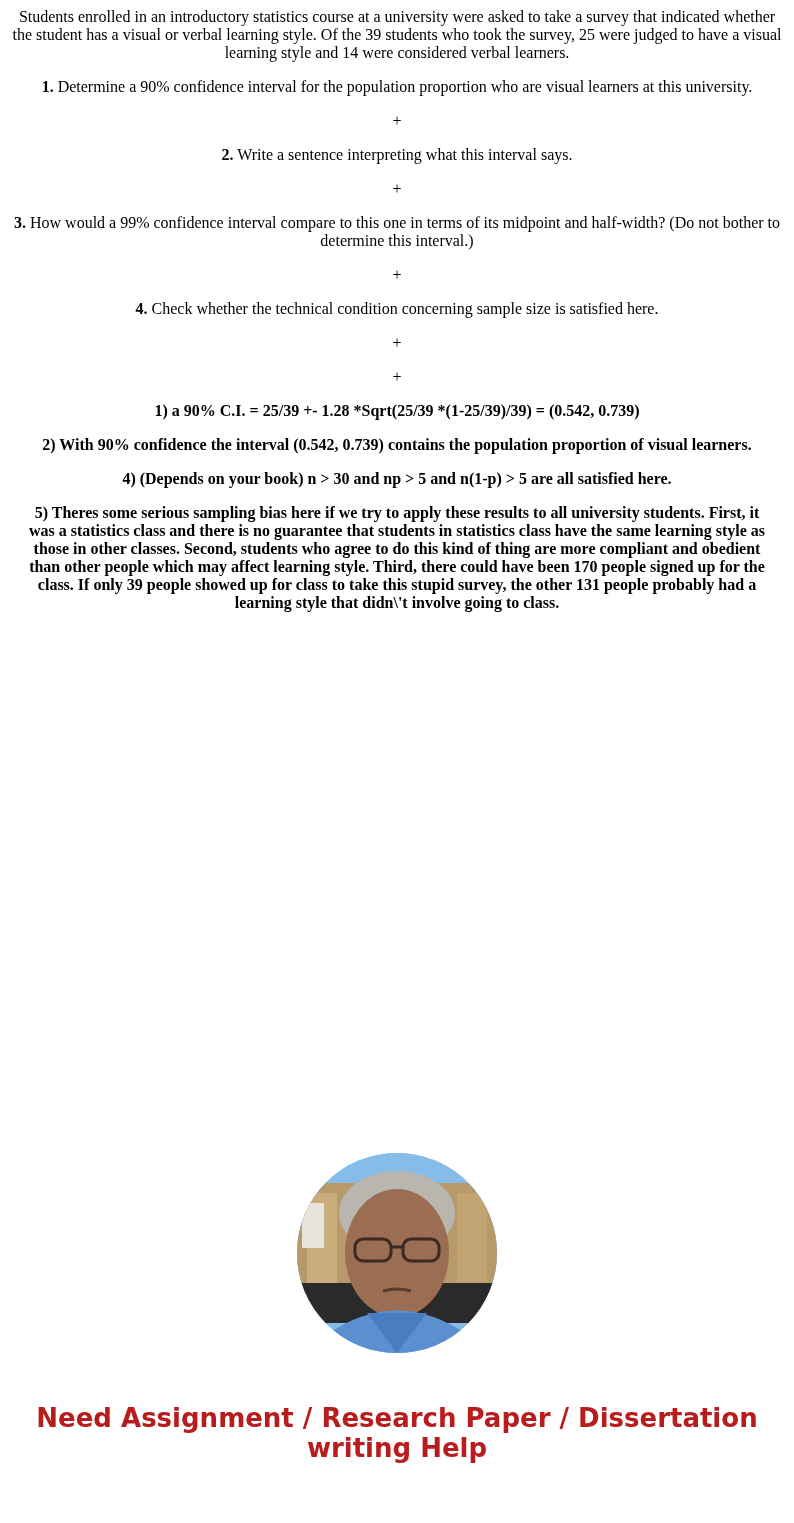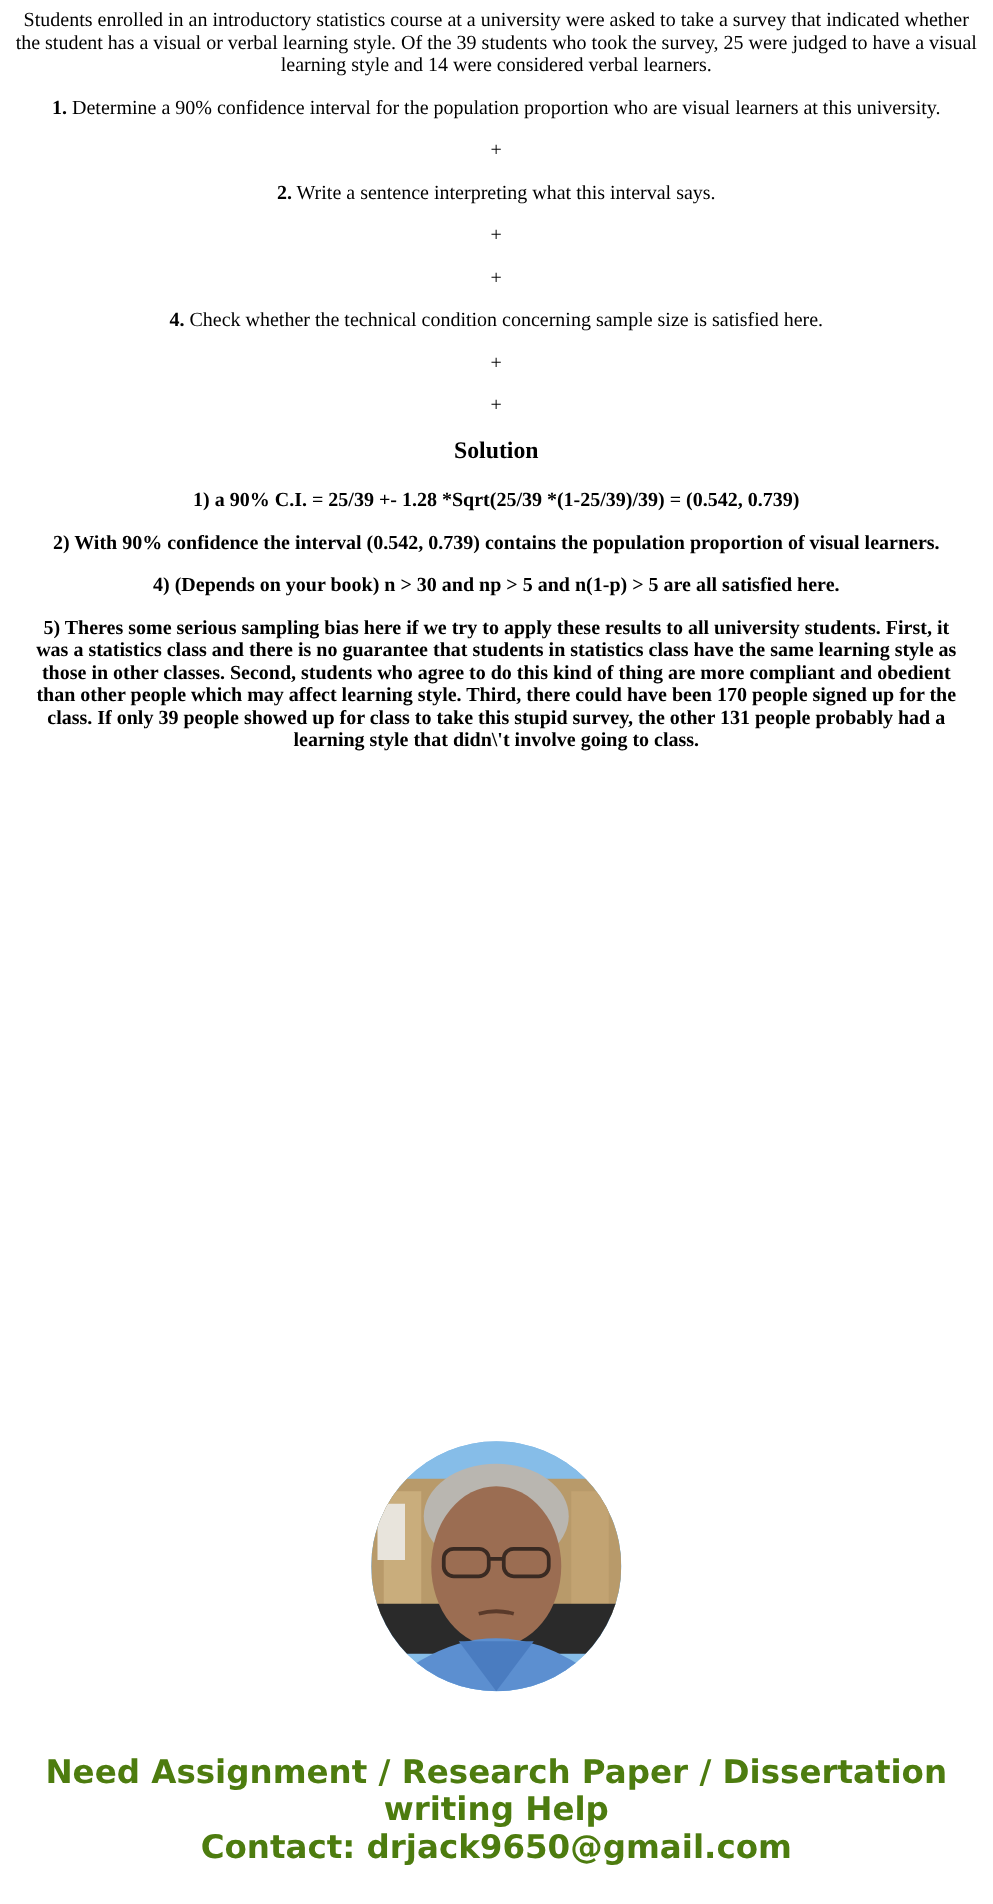--- a/index.html
+++ b/index.html
@@ -55,43 +55,43 @@
     .promo {
       position: absolute;
       left: 0;
       top: 1403px;
       width: 794px;
       text-align: center;
       font-family: "DejaVu Sans", sans-serif;
       font-weight: bold;
       font-size: 26px;
       line-height: 30px;
-      color: #4d7c0f;
+      color: #b91c1c;
     }
   </style>
 </head>
 <body>
 
 <div class="content">
   <p>Students enrolled in an introductory statistics course at a university were asked to take a survey that indicated whether the student has a visual or verbal learning style. Of the 39 students who took the survey, 25 were judged to have a visual learning style and 14 were considered verbal learners.</p>
 
   <p><b>1.</b><span> Determine a 90% confidence interval for the population proportion who are visual learners at this university.</span></p>
   <div class="plus">+</div>
 
   <p><b>2.</b><span> Write a sentence interpreting what this interval says.</span></p>
   <div class="plus">+</div>
 
+  <p><b>3.</b><span> How would a 99% confidence interval compare to this one in terms of its midpoint and half-width? (Do not bother to determine this interval.)</span></p>
   <div class="plus">+</div>
 
   <p><b>4.</b><span> Check whether the technical condition concerning sample size is satisfied here.</span></p>
   <div class="plus">+</div>
 
   <div class="plus">+</div>
 
-  <h3>Solution</h3>
 
   <div class="solution">
     <div>1) a 90% C.I. = 25/39 +- 1.28 *Sqrt(25/39 *(1-25/39)/39) = (0.542, 0.739)</div>
     <div>2) With 90% confidence the interval (0.542, 0.739) contains the population proportion of visual learners.</div>
     <div>4) (Depends on your book) n &gt; 30 and np &gt; 5 and n(1-p) &gt; 5 are all satisfied here.</div>
     <div>5) Theres some serious sampling bias here if we try to apply these results to all university students. First, it was a statistics class and there is no guarantee that students in statistics class have the same learning style as those in other classes. Second, students who agree to do this kind of thing are more compliant and obedient than other people which may affect learning style. Third, there could have been 170 people signed up for the class. If only 39 people showed up for class to take this stupid survey, the other 131 people probably had a learning style that didn\'t involve going to class.</div>
   </div>
 </div>
 
 <div class="avatar">
@@ -108,14 +108,13 @@
     <path d="M70 160 L100 200 L130 160 Z" fill="#4a7cc0"></path>
     <rect x="58" y="86" width="36" height="22" rx="8" fill="none" stroke="#3a2a22" stroke-width="3"></rect>
     <rect x="106" y="86" width="36" height="22" rx="8" fill="none" stroke="#3a2a22" stroke-width="3"></rect>
     <line x1="94" y1="94" x2="106" y2="94" stroke="#3a2a22" stroke-width="3"></line>
     <path d="M86 138 Q100 134 114 138" stroke="#5a3a2a" stroke-width="3" fill="none"></path>
   </svg>
 </div>
 
 <div class="promo">
   <div>Need Assignment / Research Paper / Dissertation writing Help</div>
-  <div>Contact: drjack9650@gmail.com</div>
 </div>
 
 </body></html>

